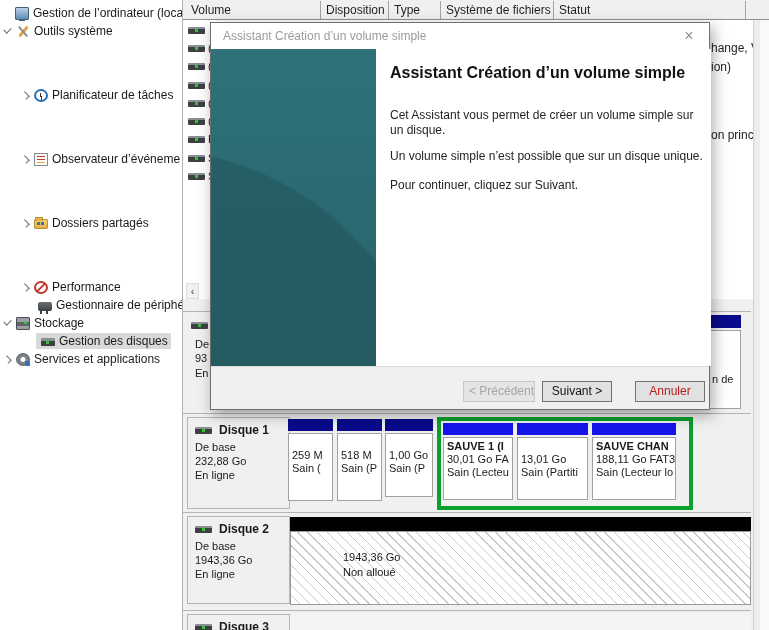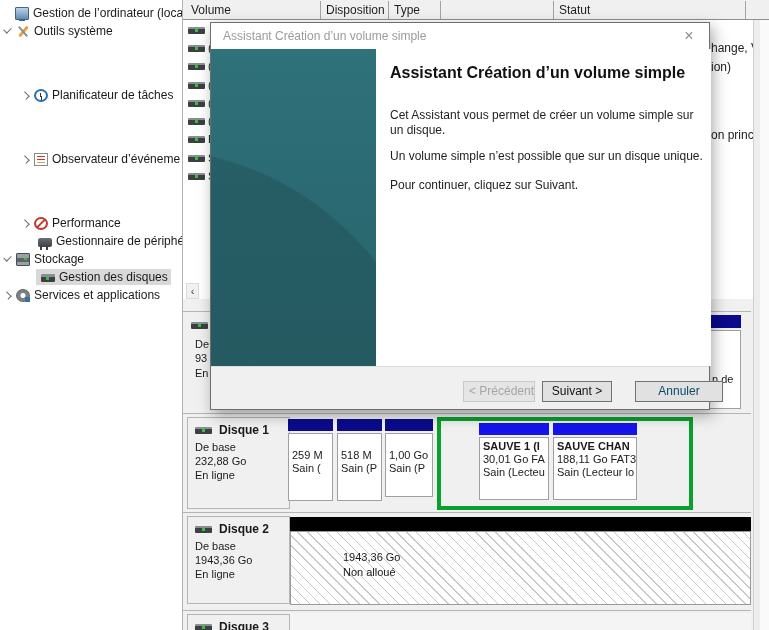--- a/index.html
+++ b/index.html
@@ -79,21 +79,21 @@
       radial-gradient(ellipse 300px 330px at -60px 430px, rgba(0,0,0,0.12) 0 99.5%, rgba(0,0,0,0) 100%),
       linear-gradient(180deg,#30727a 0%, #2b6a72 45%, #2a666e 100%); }
   .wiz-content { position:absolute; left:165px; top:26px; width:335px; height:317px; background:#fff; }
   .wiz-heading { width:300px; margin:13px 0 0 14px; font-size:16px; font-weight:bold; line-height:21px; color:#111; }
   .wiz-p { width:320px; margin-left:14px; font-size:12px; line-height:15px; color:#1f1f1f; }
   .p1 { margin-top:25px; } .p2 { margin-top:11px; } .p3 { margin-top:14px; }
   .btn-bar { position:absolute; left:0; top:343px; width:498px; height:43px; background:#f0f0f0; border-top:1px solid #dcdcdc; }
   .btn { position:absolute; top:14px; height:21px; font-family:"Liberation Sans",sans-serif; font-size:12px; text-align:center; line-height:19px; }
   .btn-back { left:252px; width:72px; background:#e5e5e5; border:1px solid #c9c9c9; color:#a5a5a5;text-align:right; }
   .btn-next { left:331px; width:70px; background:#e1e1e1; border:1px solid #727272; color:#111; }
-  .btn-cancel { left:424px; width:88px; background:#e1e1e1; border:1px solid #727272; color:#0c4a6e;text-align:center; }
+  .btn-cancel { left:424px; width:70px; background:#e1e1e1; border:1px solid #727272; color:#b91c1c;text-align:center; }
   
   .d0frag { position:absolute; font-size:11px; color:#1a1a1a; }
   .d0slice { position:absolute; left:500px; top:315px; width:58px; height:92px; }
   .d0slice .pbody { height:79px; }
 </style>
 </head>
 <body>
 
 <div class="app">
 
@@ -113,20 +113,25 @@
         <span class="i i-clock"></span>
       <span class="lbl">Planificateur de tâches</span>
     </div>
     <div class="tree-row ind2">
       <span class="chev right"></span>
         <span class="i i-eventlog"></span>
       <span class="lbl">Observateur d’événeme</span>
     </div>
     <div class="tree-row ind2">
       <span class="chev right"></span>
+        <span class="i i-folder"></span>
+      <span class="lbl">Dossiers partagés</span>
+    </div>
+    <div class="tree-row ind2">
+      <span class="chev right"></span>
         <span class="i i-perf"></span>
       <span class="lbl">Performance</span>
     </div>
     <div class="tree-row ind2b">
       <span class="i i-devmgr"></span>
       <span class="lbl">Gestionnaire de périphé</span>
     </div>
     <div class="tree-row ind1">
       <span class="chev down"></span>
         <span class="i i-storage"></span>
@@ -144,20 +149,21 @@
       <span class="lbl">Services et applications</span>
     </div>
   </div>
 
   <div class="right-panel">
 
     <div class="col-header">
       <span class="col" style="left:8px;">Volume</span>
       <span class="col" style="left:143px;">Disposition</span>
       <span class="col" style="left:211px;">Type</span>
+      <span class="col" style="left:263px;">Système de fichiers</span>
       <span class="col" style="left:376px;">Statut</span>
       <span class="vsep" style="left:137px;"></span>
       <span class="vsep" style="left:205px;"></span>
       <span class="vsep" style="left:257px;"></span>
       <span class="vsep" style="left:370px;"></span>
       <span class="vsep" style="left:562px;"></span>
     </div>
 
     <div class="volume-area">
       <div class="vrow" style="top:2px;">
@@ -242,26 +248,33 @@
       </div>
     </div>
     <div class="pcell" style="left:202px; top:419px; width:48px;">
       <div class="pbar navy"></div>
       <div class="pbody pad-top" style="height:64px;">
         <div>1,00 Go</div>
         <div>Sain (P</div>
       </div>
     </div>
     <div class="green-wrap" style="left:254px; top:417px; width:256px; height:93px;">
-      <div class="gcell" style="width:70px;margin-left:36px;">
+      <div class="gcell" style="width:70px;">
         <div class="pbar brightblue"></div>
         <div class="pbody" style="height:63px;">
           <div class="pname">SAUVE 1  (I</div>
           <div>30,01 Go FA</div>
           <div>Sain (Lecteu</div>
+        </div>
+      </div>
+      <div class="gcell" style="width:71px;">
+        <div class="pbar brightblue"></div>
+        <div class="pbody pad-top" style="height:63px;">
+          <div>13,01 Go</div>
+          <div>Sain (Partiti</div>
         </div>
       </div>
       <div class="gcell" style="width:84px;">
         <div class="pbar brightblue"></div>
         <div class="pbody" style="height:63px;">
           <div class="pname">SAUVE CHAN</div>
           <div>188,11 Go FAT3</div>
           <div>Sain (Lecteur lo</div>
         </div>
       </div>

